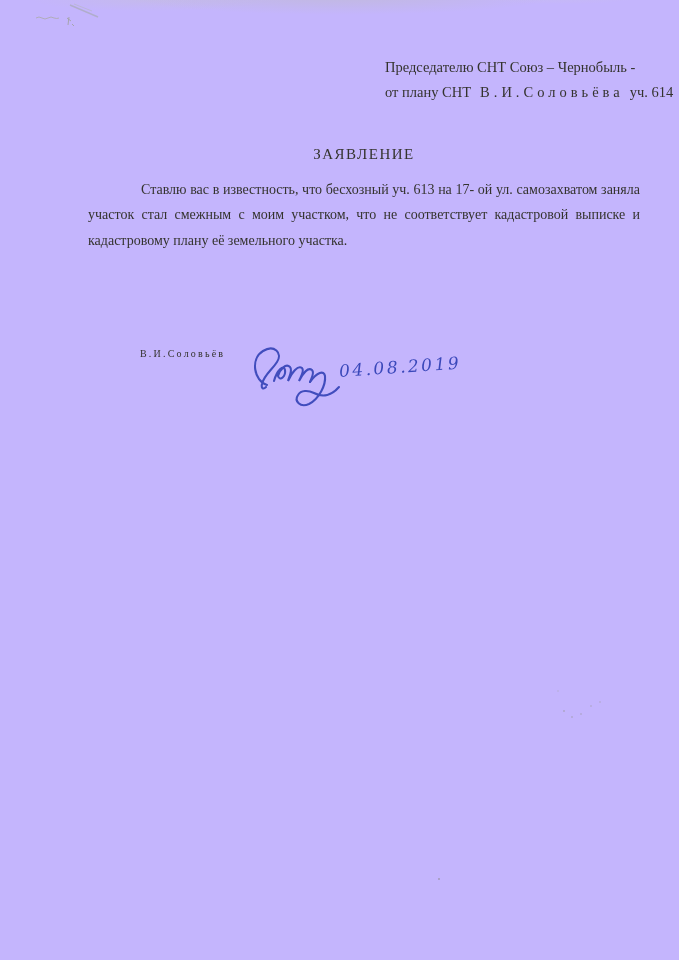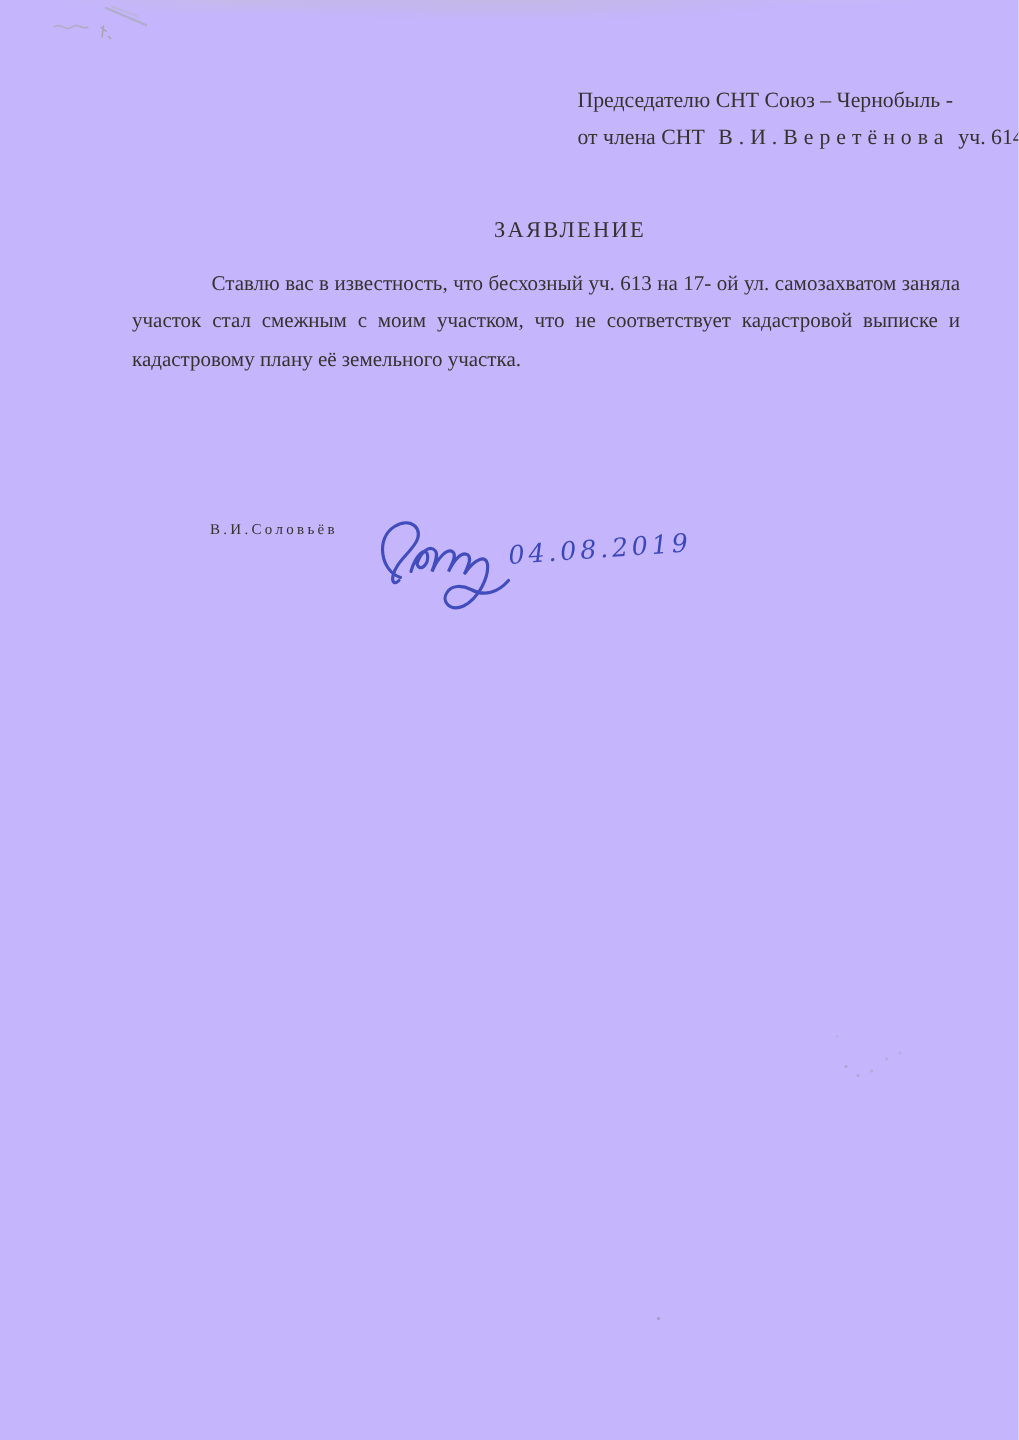--- a/index.html
+++ b/index.html
@@ -25,21 +25,21 @@
                 27px -5px 0 rgba(150,150,135,0.3), 36px -9px 0 rgba(150,150,135,0.28),
                 -6px -20px 0 rgba(160,160,150,0.22), -125px 168px 0 rgba(120,120,95,0.45);
   }
   .recipient {
     position:absolute; left:385px; top:55px;
     font-size:14.5px; line-height:24.6px; white-space:nowrap;
   }
   .spaced-name { letter-spacing:4px; margin-left:9px; }
   .plot-no { margin-left:6px; }
   .doc-title {
-    position:absolute; left:104px; top:146px; width:552px;
+    position:absolute; left:88px; top:146px; width:552px;
     text-align:center; font-size:15px; letter-spacing:1.5px;
   }
   .body-text {
     position:absolute; left:88px; top:177px; width:552px;
     font-size:14px; line-height:25.4px;font-family:Liberation Serif, serif;
   }
   .line { text-align:justify; text-align-last:justify; }
   .line.first { text-indent:53px; }
   .line.last { text-align:justify; text-align-last:left; }
   .typed-name {
@@ -65,21 +65,21 @@
     <path d="M14 18 q3 -2 6 0 q3 2 6 0 q3 -2 6 0 q3 1 5 0" fill="none" stroke="#a9aaa4" stroke-width="1" opacity="0.75"></path>
     <path d="M45 18 l4 3 M47 17 l-1 8 M50 24 l2 2" fill="none" stroke="#9fa09a" stroke-width="1" opacity="0.8"></path>
     <path d="M48 5 L76 17" fill="none" stroke="#a4a8aa" stroke-width="1.4" opacity="0.6"></path>
     <path d="M52 4 L70 11" fill="none" stroke="#b2b5b6" stroke-width="1" opacity="0.5"></path>
   </svg>
 
   <div class="dust"></div>
 
   <div class="recipient">
     <div>Председателю СНТ Союз – Чернобыль -</div>
-    <div><span>от члена СНТ</span><span class="spaced-name">В.И.Веретёнова</span><span class="plot-no">уч. 614</span></div>
+    <div><span>от плану СНТ</span><span class="spaced-name">В.И.Соловьёва</span><span class="plot-no">уч. 614</span></div>
   </div>
 
   <div class="doc-title">ЗАЯВЛЕНИЕ</div>
 
   <div class="body-text">
     <div>
       <div class="line first">Ставлю вас в известность, что бесхозный уч. 613 на 17- ой ул. самозахватом заняла</div>
       <div class="line">участок стал смежным с моим участком, что не соответствует кадастровой выписке и</div>
       <div class="line last">кадастровому плану её земельного участка.</div>
     </div>

